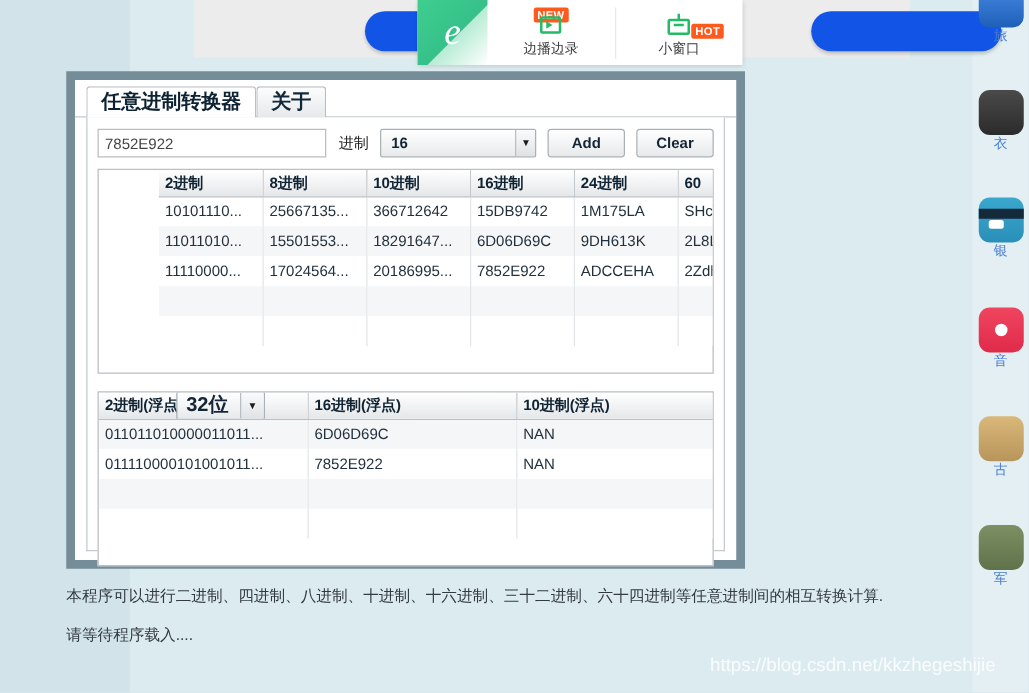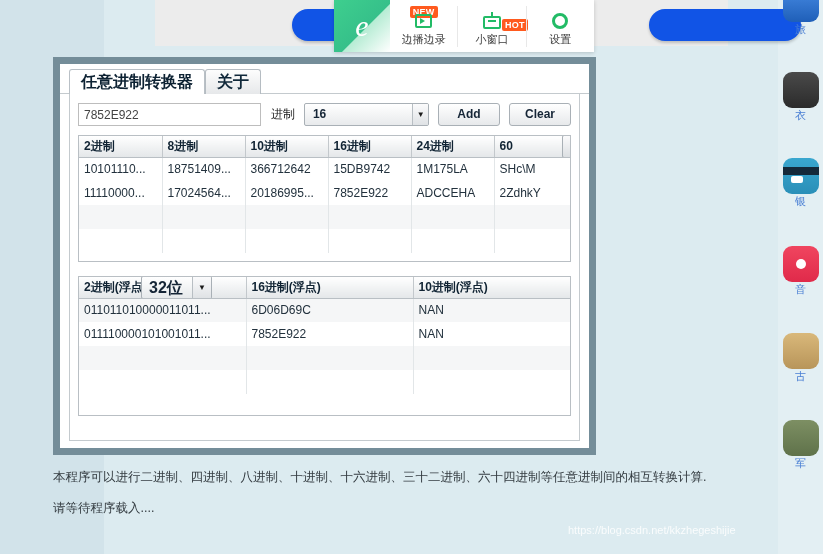--- a/index.html
+++ b/index.html
@@ -202,21 +202,21 @@
     font-size: 12px; color: #22313d;
     border-right: 1px solid #e2e6e8;
     white-space: nowrap; overflow: hidden; text-overflow: clip;
     background: #ffffff;
   }
   .tbl td:last-child { border-right: none; margin-left: 20px; }
   .tbl tr.alt td { background: #f5f6f7; }
   .tbl tr.empty td { background: #ffffff; }
   .tbl tr.empty.alt td { background: #f5f6f7; }
 
-  .table1-wrap { margin-top: 9px; height: 127px; }
+  .table1-wrap { margin-top: 9px; height: 164px; padding-left: 48px; }
   .table2-wrap { margin-top: 14px; height: 140px; }
 
   
   .hdr-combo {
     position: absolute; left: 62px; top: -1px; height: 23px;
     display: flex; align-items: stretch; z-index: 4;
     border: 1px solid #a9b0b6; border-radius: 2px; overflow: hidden;
     background: linear-gradient(180deg,#ffffff 0%, #e6e9eb 100%);
     cursor: pointer;
   }
@@ -245,21 +245,21 @@
     font-size: 12.5px; color: #333b40; white-space: nowrap;
   }
   .desc-2 {
     position: absolute; left: 53px; top: 500px;
     font-size: 12.5px; color: #333b40; white-space: nowrap;
   }
 
   
   .watermark {
     position: absolute; left: 568px; top: 524px;
-    font-size: 11px; color: #ffffff; opacity: 0.85;
+    font-size: 15px; color: #ffffff; opacity: 0.85;
     white-space: nowrap;
     font-family: "Liberation Sans", sans-serif;
   }
 
   
   .sidebar { position: absolute; left: 778px; top: 0; width: 45px; height: 554px; }
   .sb-item { position: absolute; left: 0; width: 45px; text-align: center; }
   .sb-ico {
     width: 36px; height: 36px; margin: 0 auto;
     border-radius: 9px; display: block;
@@ -307,26 +307,20 @@
       </div>
 
       <div class="plugin-item">
         <span class="badge badge-hot">HOT</span>
         <span class="plugin-ico">
           <span class="ico-tv"></span>
         </span>
         <span class="plugin-label">小窗口</span>
       </div>
 
-      <div class="plugin-item">
-        <span class="plugin-ico">
-          <span class="ico-gear"></span>
-        </span>
-        <span class="plugin-label">设置</span>
-      </div>
 
     </div>
   </div>
 
   <div class="applet-frame">
     <div class="applet-inner">
 
       <div class="tab-underline"></div>
       <div class="tabbar">
         <div class="tab active">任意进制转换器</div>
@@ -365,25 +359,33 @@
                 <th>24进制</th>
                 <th class="col-combo-cell">
                   <span>60</span>
                   <span class="col-combo">▼</span>
                 </th>
               </tr>
             </thead>
             <tbody>
               <tr>
                 <td>10101110...</td>
-                <td>18751409...</td>
+                <td>25667135...</td>
                 <td>366712642</td>
                 <td>15DB9742</td>
                 <td>1M175LA</td>
                 <td>SHc\M</td>
+              </tr>
+              <tr class="alt">
+                <td>11011010...</td>
+                <td>15501553...</td>
+                <td>18291647...</td>
+                <td>6D06D69C</td>
+                <td>9DH613K</td>
+                <td>2L8LIK</td>
               </tr>
               <tr>
                 <td>11110000...</td>
                 <td>17024564...</td>
                 <td>20186995...</td>
                 <td>7852E922</td>
                 <td>ADCCEHA</td>
                 <td>2ZdhkY</td>
               </tr>
               <tr class="empty alt">

